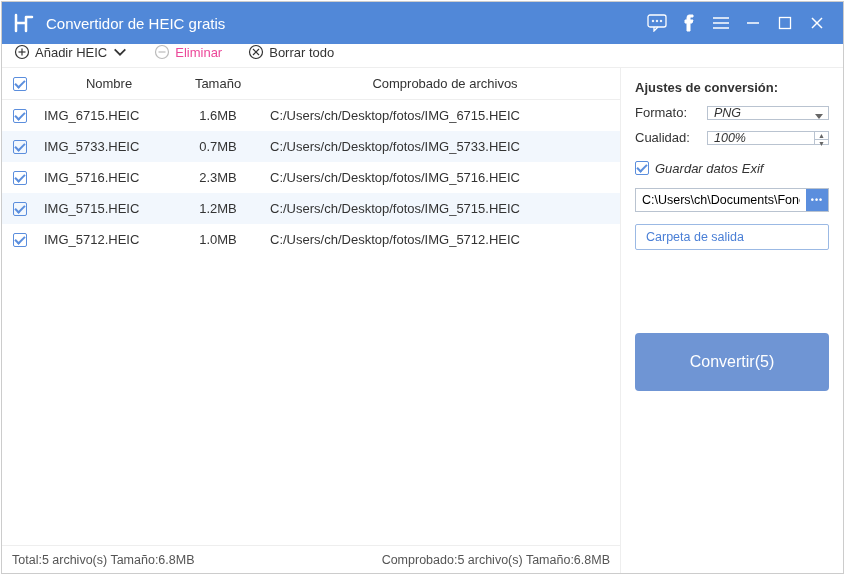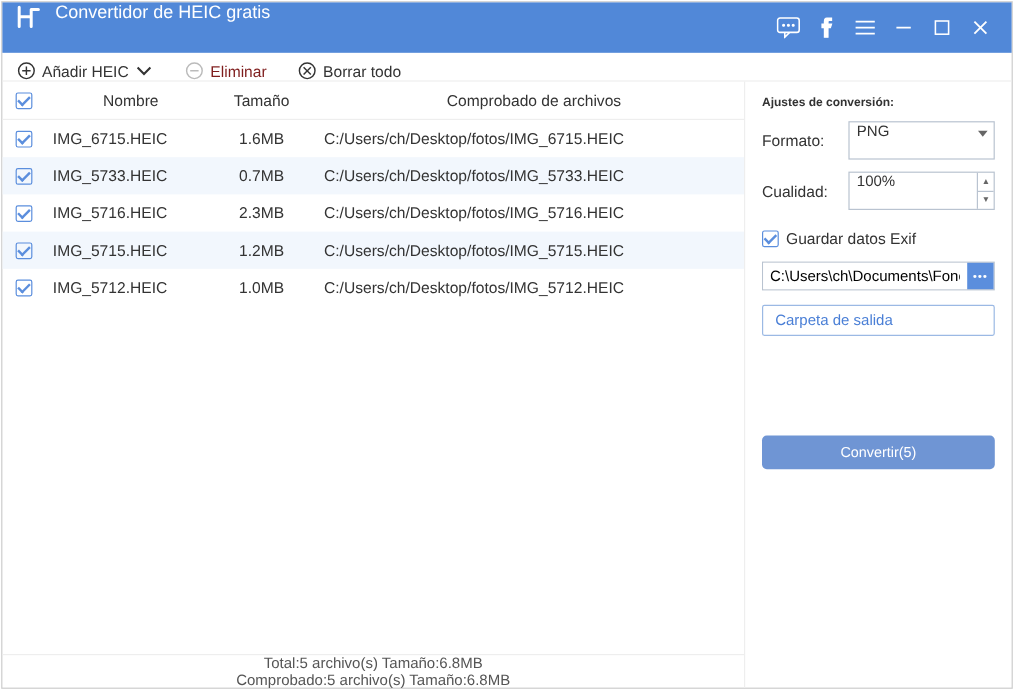--- a/index.html
+++ b/index.html
@@ -1,30 +1,30 @@
 <!DOCTYPE html>
 <html><head>
 <meta charset="utf-8">
 <style>
 * { margin: 0; padding: 0; box-sizing: border-box; font-family: -apple-system, "Segoe UI", Arial, sans-serif; }
 body { background: #fff; width: 845px; height: 575px; overflow: hidden; }
 .window { width: 843px; height: 573px; border: 1px solid #ccc; display: flex; flex-direction: column; position: relative; margin: 1px; }
 
 
-.titlebar { height: 42px; background: #5188d8; display: flex; align-items: flex-start; padding: 0 10px; color: #fff; }
+.titlebar { height: 42px; background: #5188d8; display: flex; align-items: center; padding: 0 10px; color: #fff; }
 .titlebar .logo { width: 24px; height: 24px; margin-right: 10px; }
 .titlebar .title { font-size: 15px; font-weight: 400; }
 .titlebar .spacer { flex: 1; }
 .titlebar .winbtn { width: 32px; height: 42px; display: flex; align-items: center; justify-content: center; cursor: pointer; }
 .titlebar .winbtn svg { stroke: #fff; fill: none; }
 
 
-.toolbar { height: 24px; display: flex; align-items: flex-end; padding: 0 12px; gap: 26px; border-bottom: 1px solid #eee; }
+.toolbar { height: 24px; display: flex; align-items: flex-start; padding: 0 12px; gap: 26px; border-bottom: 1px solid #eee; }
 .tbtn { display: flex; align-items: center; gap: 5px; font-size: 13px; color: #333; cursor: pointer; }
-.tbtn.disabled { color: #7f1d1d; cursor: default; }
+.tbtn.disabled { color: #ec4899; cursor: default; }
 .tbtn svg { width: 16px; height: 16px; }
 
 
 .main { flex: 1; display: flex; min-height: 0; }
 .left { flex: 1; display: flex; flex-direction: column; border-right: 1px solid #eee; }
 .right { width: 222px; padding: 12px 14px; font-size: 13px; color: #333; display: flex; flex-direction: column; }
 
 
 .thead { display: flex; align-items: center; height: 32px; border-bottom: 1px solid #eee; font-size: 13px; color: #333; }
 .col-check { width: 36px; display: flex; justify-content: center; }
@@ -35,46 +35,46 @@
 
 .tbody { flex: 1; overflow: auto; }
 .row { display: flex; align-items: center; height: 31px; font-size: 13px; color: #333; }
 .row.alt { background: #f2f7fd; }
 .row .col-size { text-align: center; }
 
 .checkbox { width: 14px; height: 14px; border: 1px solid #5b8edd; border-radius: 2px; display: inline-flex; align-items: center; justify-content: center; position: relative; }
 .checkbox.checked::after { content: ""; position: absolute; left: 3px; top: 0px; width: 4px; height: 8px; border: solid #5b8edd; border-width: 0 2px 2px 0; transform: rotate(45deg); }
 
 
-.statusbar { height: 28px; border-top: 1px solid #eee; display: flex; align-items: center; padding: 0 10px; font-size: 12.5px; color: #555; flex-direction: column; }
+.statusbar { height: 28px; border-top: 1px solid #eee; display: flex; align-items: center; padding: 0 10px; font-size: 12.5px; color: #555; }
 .statusbar .sp { flex: 1; }
 
 
 .footer { height: 32px; display: flex; align-items: center; justify-content: center; font-size: 13px; }
 .footer a { color: #4a7fd6; text-decoration: none; cursor: pointer; }
 
 
-.right .heading { font-weight: 700; font-size: 10px; margin-bottom: 10px; }
+.right .heading { font-weight: 700; font-size: 13px; margin-bottom: 10px; }
 .form-row { display: flex; align-items: center; margin-bottom: 10px; }
 .form-row .lbl { width: 72px; }
-.select, .spinner { flex: 1; height: 32px; border: 1px solid #b9c3d0; background: #fff; display: flex; padding: 0 6px; font-size: 12.5px; position: relative; }
+.select, .spinner { flex: 1; height: 14px; border: 1px solid #b9c3d0; background: #fff; display: flex; align-items: center; padding: 0 6px; font-size: 12.5px; position: relative; font-style: italic; }
 .select .caret { position: absolute; right: 5px; top: 7px; width: 0; height: 0; border-left: 4px solid transparent; border-right: 4px solid transparent; border-top: 5px solid #666; }
 .spinner .spinbtns { position: absolute; right: 0; top: 0; width: 14px; height: 100%; border-left: 1px solid #b9c3d0; display: flex; flex-direction: column; }
 .spinner .spinbtns div { flex: 1; display: flex; align-items: center; justify-content: center; font-size: 7px; color: #666; }
 .spinner .spinbtns div:first-child { border-bottom: 1px solid #b9c3d0; }
 
-.check-row { display: flex; align-items: center; gap: 6px; margin: 6px 0 12px; }
+.check-row { display: flex; align-items: flex-start; gap: 6px; margin: 6px 0 12px; font-style: italic; }
 
 .path-row { display: flex; border: 1px solid #b9c3d0; height: 24px; margin-bottom: 12px; }
 .path-row input { flex: 1; border: none; padding: 0 6px; font-size: 12.5px; outline: none; min-width: 0; }
 .path-row .browse { width: 22px; background: #5b8edd; color: #fff; display: flex; align-items: center; justify-content: center; font-weight: 700; cursor: pointer; letter-spacing: 1px; font-size: 9px; }
 
 .outline-btn { display: inline-block; padding: 5px 10px; border: 1px solid #9bb9e4; color: #4a7fd6; font-size: 12.5px; cursor: pointer; border-radius: 2px; }
 
-.convert-btn { margin-top: auto; margin-bottom: 170px; background: #6f95d4; color: #fff; height: 28px; border-radius: 4px; display: flex; align-items: center; justify-content: center; font-size: 12px; cursor: pointer; }
+.convert-btn { margin-top: auto; margin-bottom: 170px; background: #6f95d4; color: #fff; height: 58px; border-radius: 4px; display: flex; align-items: center; justify-content: center; font-size: 16px; cursor: pointer; }
 
 </style>
 </head>
 <body>
 
 <div class="window">
 
   <div class="titlebar">
     <span class="logo">
       <svg viewBox="0 0 24 24">

